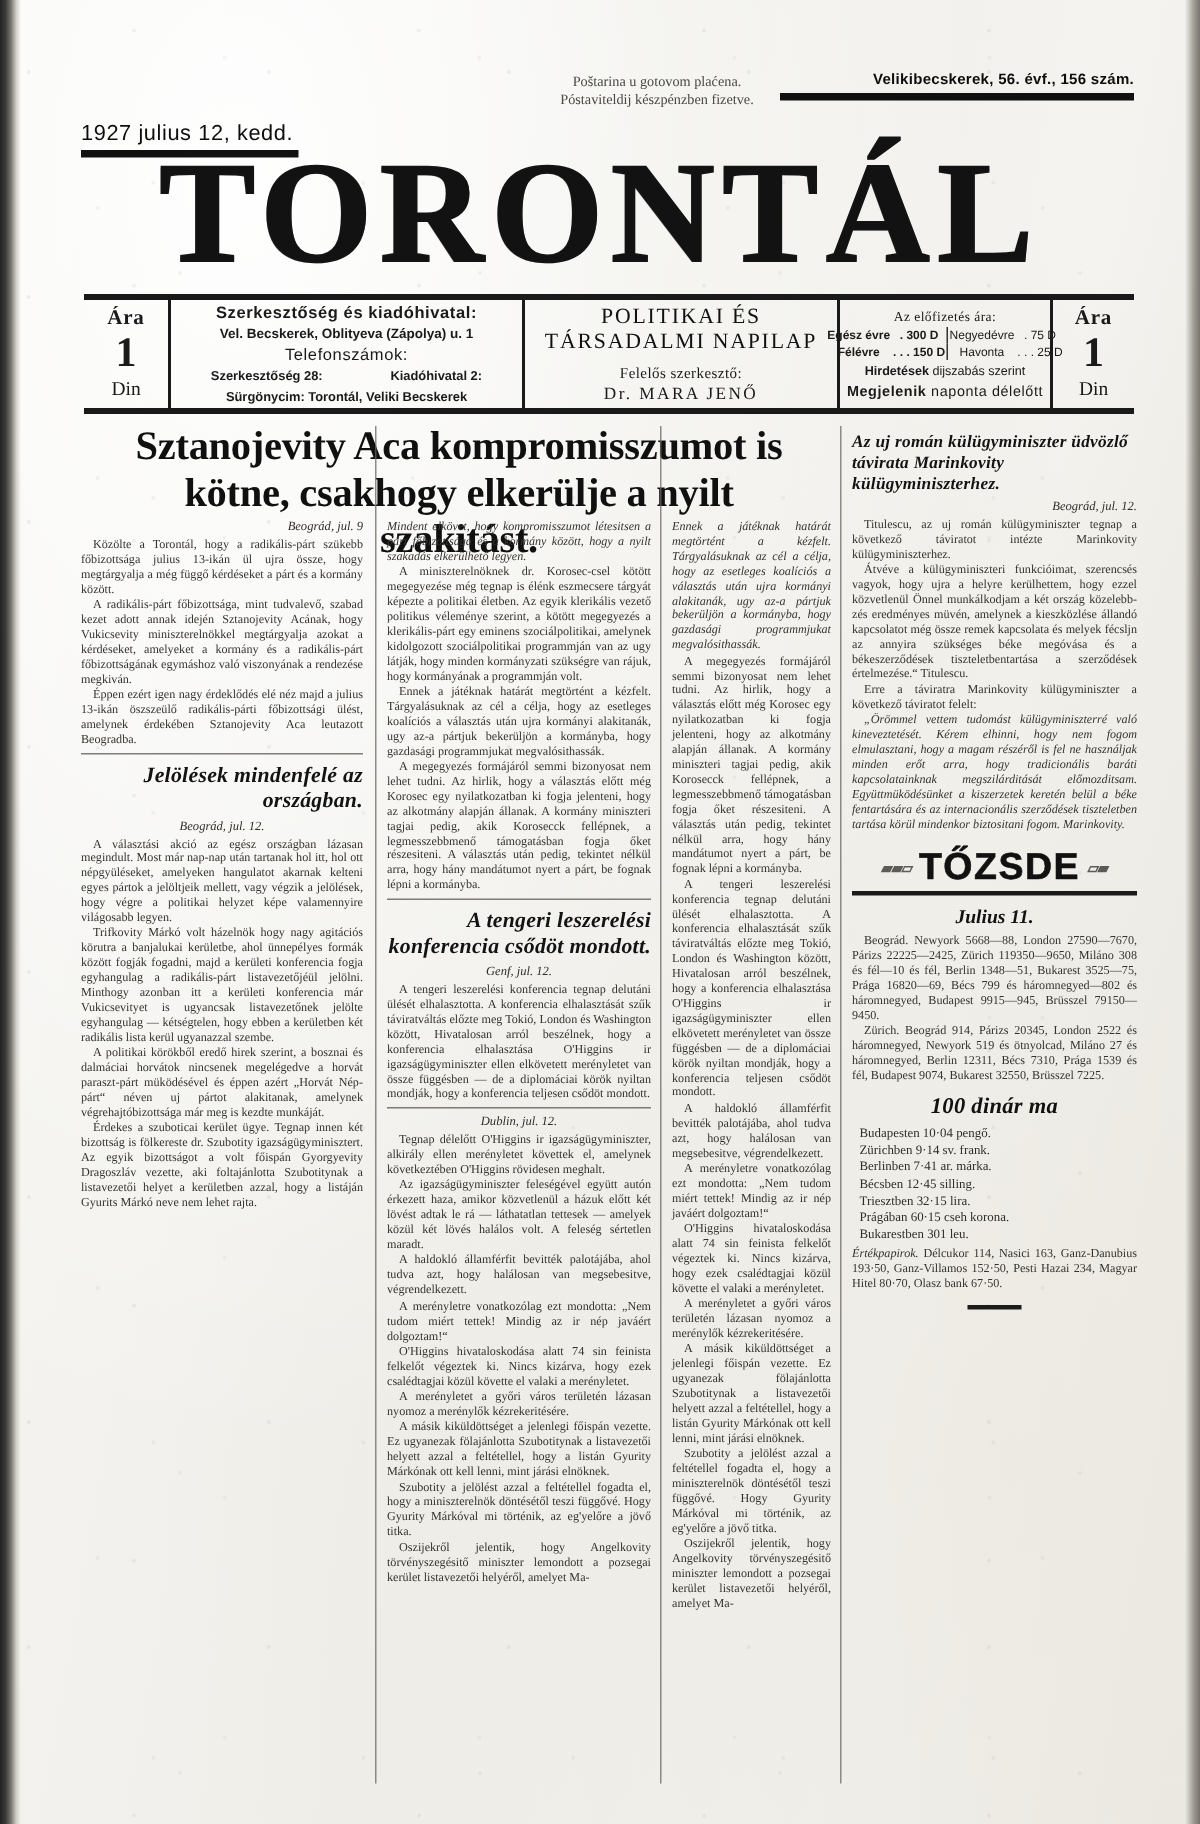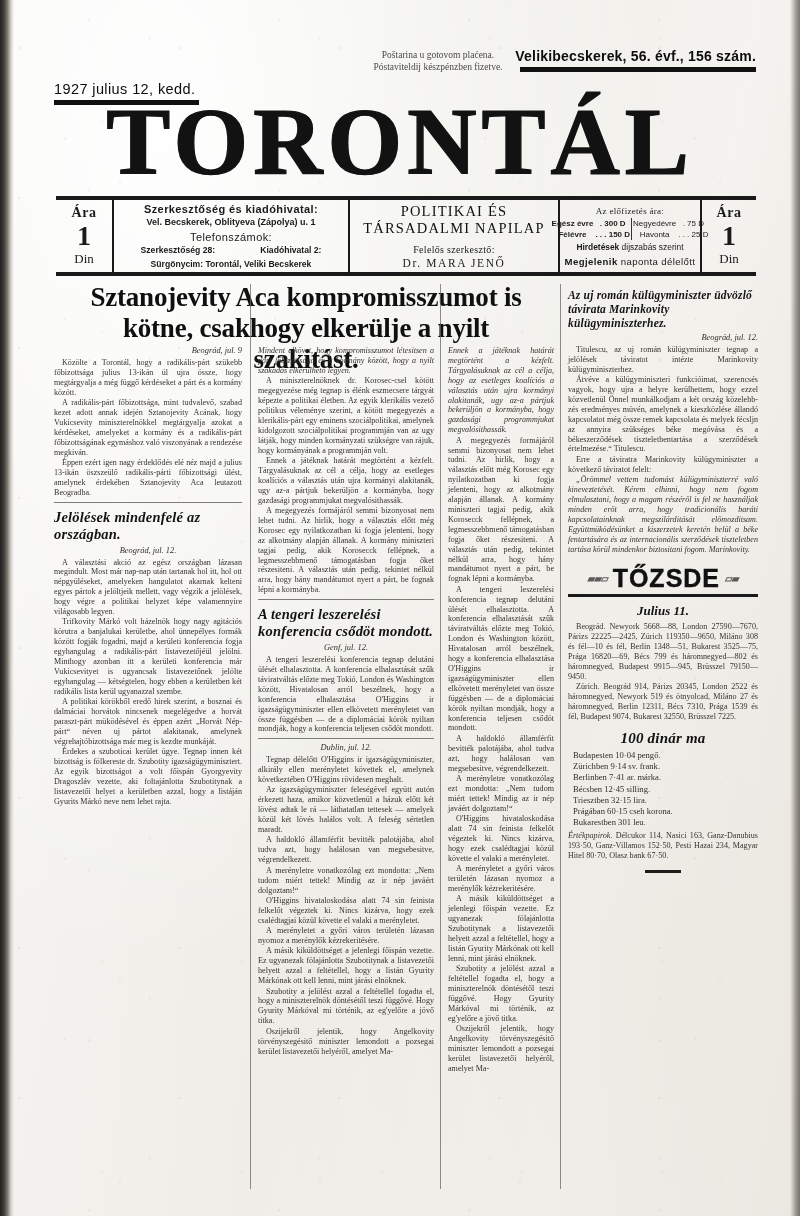--- a/index.html
+++ b/index.html
@@ -49,21 +49,21 @@
     position:absolute;left:26px;top:48px;width:710px;height:32px;
   }
   .dl-left{position:absolute;left:6px;top:0;}
   .dl-left .t{font-family:"Liberation Sans",sans-serif;font-weight:normal;font-size:14.5px;letter-spacing:.4px;color:#0d0d0d;margin-top:33px;}
   .dl-left .rule{margin-top:3px;height:5px;background:#111;width:145px;
     box-shadow:0 0 0 0 #000;}
   .dl-left .rule::after{content:"";display:block;height:5px;}
   .dl-mid{position:absolute;left:290px;top:1px;width:200px;text-align:center;
      font-size:9.5px;line-height:12px;color:#4a4843;font-family:"Liberation Serif",serif;}
   .dl-right{position:absolute;right:2px;top:0;text-align:right;}
-  .dl-right .t{font-family:"Liberation Sans",sans-serif;font-weight:bold;font-size:14px;letter-spacing:.2px;color:#0d0d0d;}
+  .dl-right .t{font-family:"Liberation Sans",sans-serif;font-weight:bold;font-size:10px;letter-spacing:.2px;color:#0d0d0d;}
   .dl-right .rule{margin-top:3px;height:5px;background:#111;width:236px;margin-left:auto;}
 
   
   .masthead{
     position:absolute;left:0;top:90px;width:756px;height:104px;
     text-align:center;
   }
   .masthead .title{
     font-family:"Liberation Serif",serif;
     font-weight:bold;
@@ -128,21 +128,21 @@
     color:#35332e;
     hyphens:auto;
   }
   .bt p{margin:0 0 0.5px;text-indent:8px;}
   .bt p.ni{text-indent:0;}
   .bt .dateplace{display:block;text-align:right;font-style:italic;font-size:8.4px;margin-bottom:2px;color:#2f2d29;}
   .bt .dp-center{display:block;text-align:center;font-style:italic;font-size:8.4px;margin:2px 0 2px;color:#2f2d29;}
   .ital p{font-style:italic;}
   .sub-head{
     font-family:"Liberation Serif",serif;font-weight:bold;font-style:italic;
-    font-size:14.5px;line-height:17px;text-align:left;color:#131313;
+    font-size:14.5px;line-height:17px;text-align:right;color:#131313;
     margin:6px 0 3px;letter-spacing:.2px;
   }
   .sub-head.upr{font-style:normal;font-family:"Liberation Sans",sans-serif;font-size:14px;line-height:17px;letter-spacing:-.2px;}
   .sub-head.small{font-size:11.5px;line-height:14px;}
   .hr-thin{height:1px;background:#4a4843;margin:4px 0 4px;opacity:.7;}
   .hr-short{height:3px;width:36px;background:#1c1c1c;margin:9px auto 7px;}
 
   
   .tozsde-head{
     display:flex;align-items:center;justify-content:center;gap:5px;
@@ -324,21 +324,21 @@
       <p>A másik kiküldöttséget a jelenlegi főispán vezette. Ez ugyanezak fölajánlotta Szubotitynak a listavezetői helyett azzal a feltétellel, hogy a listán Gyurity Márkónak ott kell lenni, mint járási elnöknek.</p>
       <p>Szubotity a jelölést azzal a feltétellel fogadta el, hogy a miniszterelnök döntésétől teszi függővé. Hogy Gyurity Márkóval mi történik, az eg'yelőre a jövő titka.</p>
       <p>Oszijekről jelentik, hogy Angelkovity törvényszegésitő miniszter lemondott a pozsegai kerület listavezetői helyéről, amelyet Ma-</p>
     </div>
   </div>
 
   <div class="col" style="left:546px;top:288px;width:190px;">
     <div class="sub-head small" style="font-style:italic;margin-top:0;text-align:left;">Az uj román külügyminiszter üdvözlő távirata Marinkovity külügyminiszterhez.</div>
     <div class="bt">
       <span class="dateplace">Beográd, jul. 12.</span>
-      <p>Titulescu, az uj román külügyminiszter tegnap a jelölések táviratot intézte Marinkovity külügyminiszterhez.</p>
+      <p>Titulescu, az uj román külügyminiszter tegnap a következő táviratot intézte Marinkovity külügyminiszterhez.</p>
       <p>Átvéve a külügyminiszteri funkcióimat, szerencsés vagyok, hogy ujra a helyre kerülhettem, hogy ezzel közvetlenül Önnel munkálkodjam a két ország közelebb-zés eredményes müvén, amelynek a kieszközlése állandó kapcsolatot még össze remek kapcsolata és melyek fécsljn az annyira szükséges béke megóvása és a békeszerződések tiszteletbentartása a szerződések értelmezése.“ Titulescu.</p>
       <p>Erre a táviratra Marinkovity külügyminiszter a következő táviratot felelt:</p>
     </div>
     <div class="bt ital">
       <p>„Örömmel vettem tudomást külügyminiszterré való kineveztetését. Kérem elhinni, hogy nem fogom elmulasztani, hogy a magam részéről is fel ne használjak minden erőt arra, hogy tradicionális baráti kapcsolatainknak megszilárditását előmozditsam. Együttmüködésünket a kiszerzetek keretén belül a béke fentartására és az internacionális szerződések tiszteletben tartása körül mindenkor biztositani fogom. Marinkovity.</p>
     </div>
 
     <div class="tozsde-head">
       <span class="orn">▰▰▱</span>
       <span class="tz">TŐZSDE</span>

